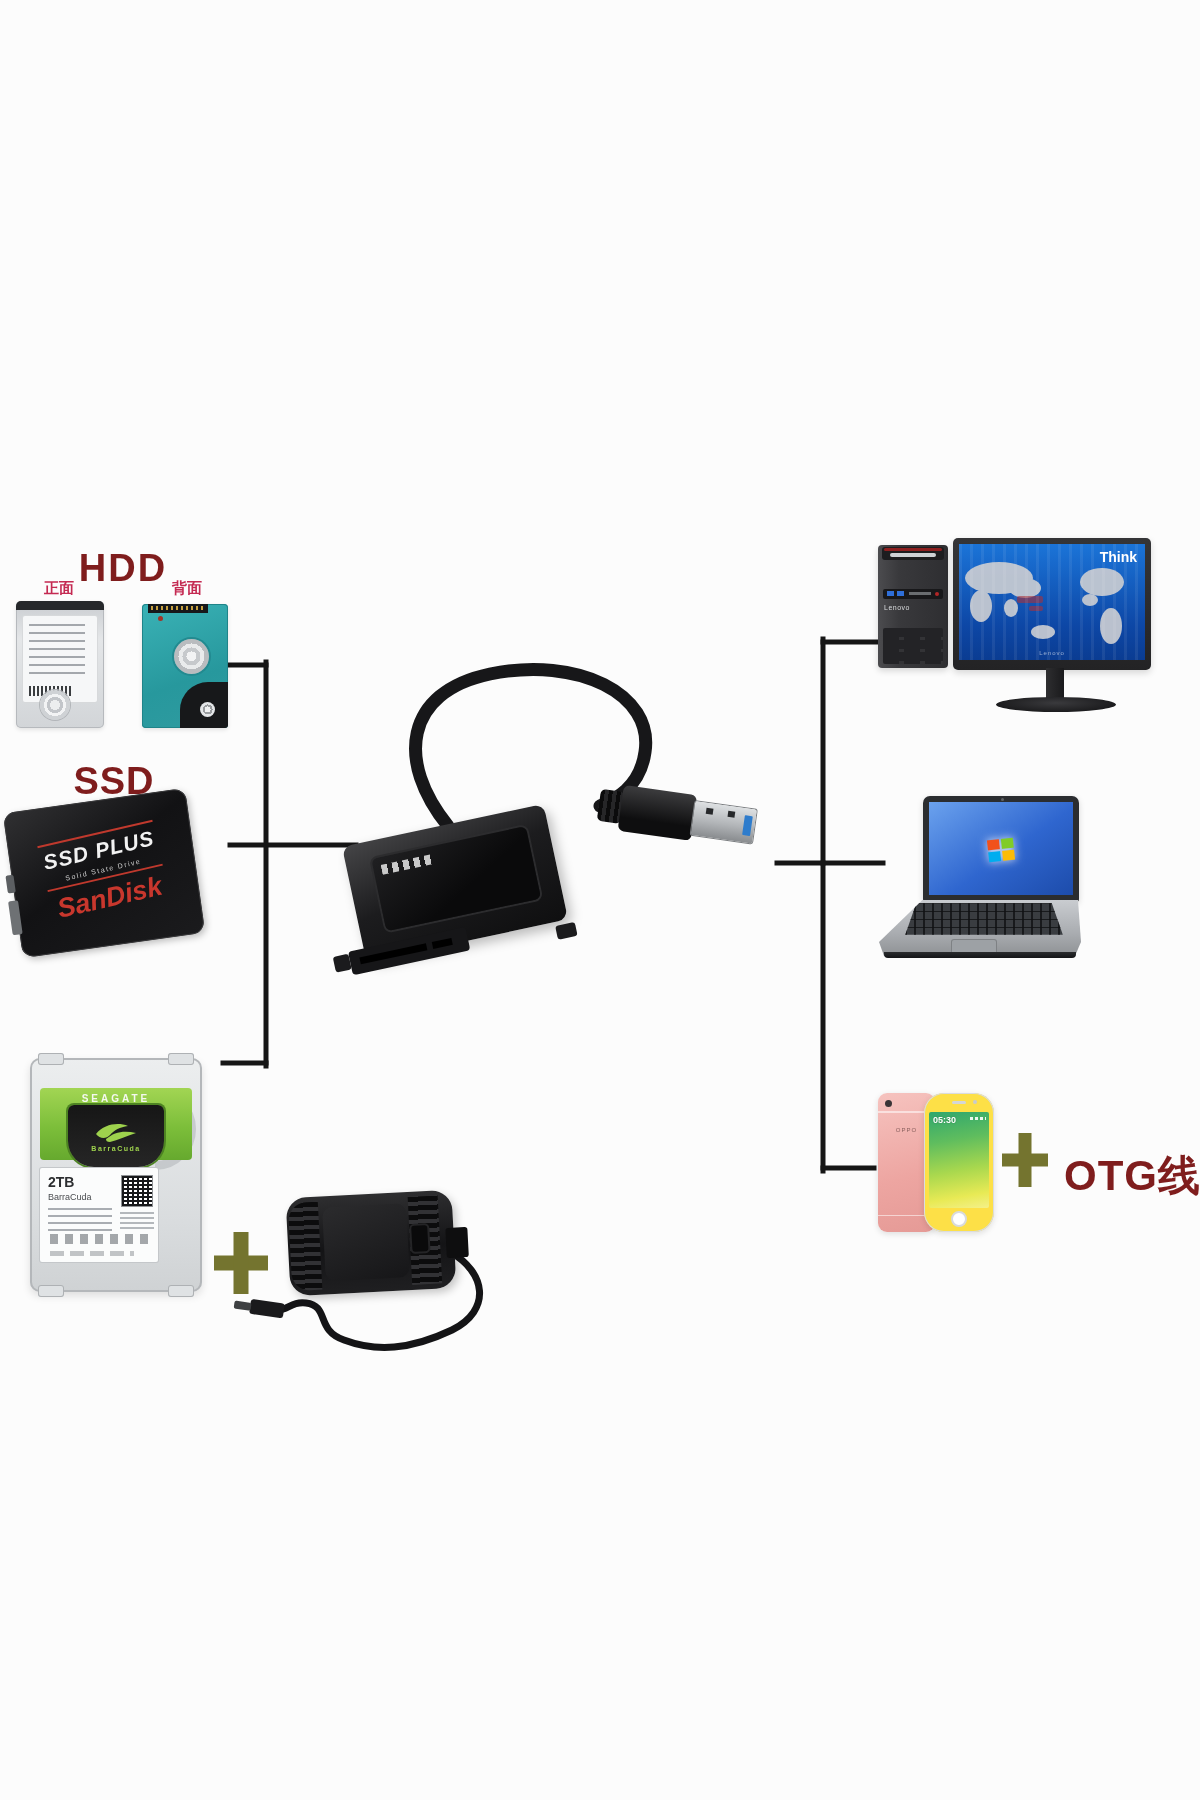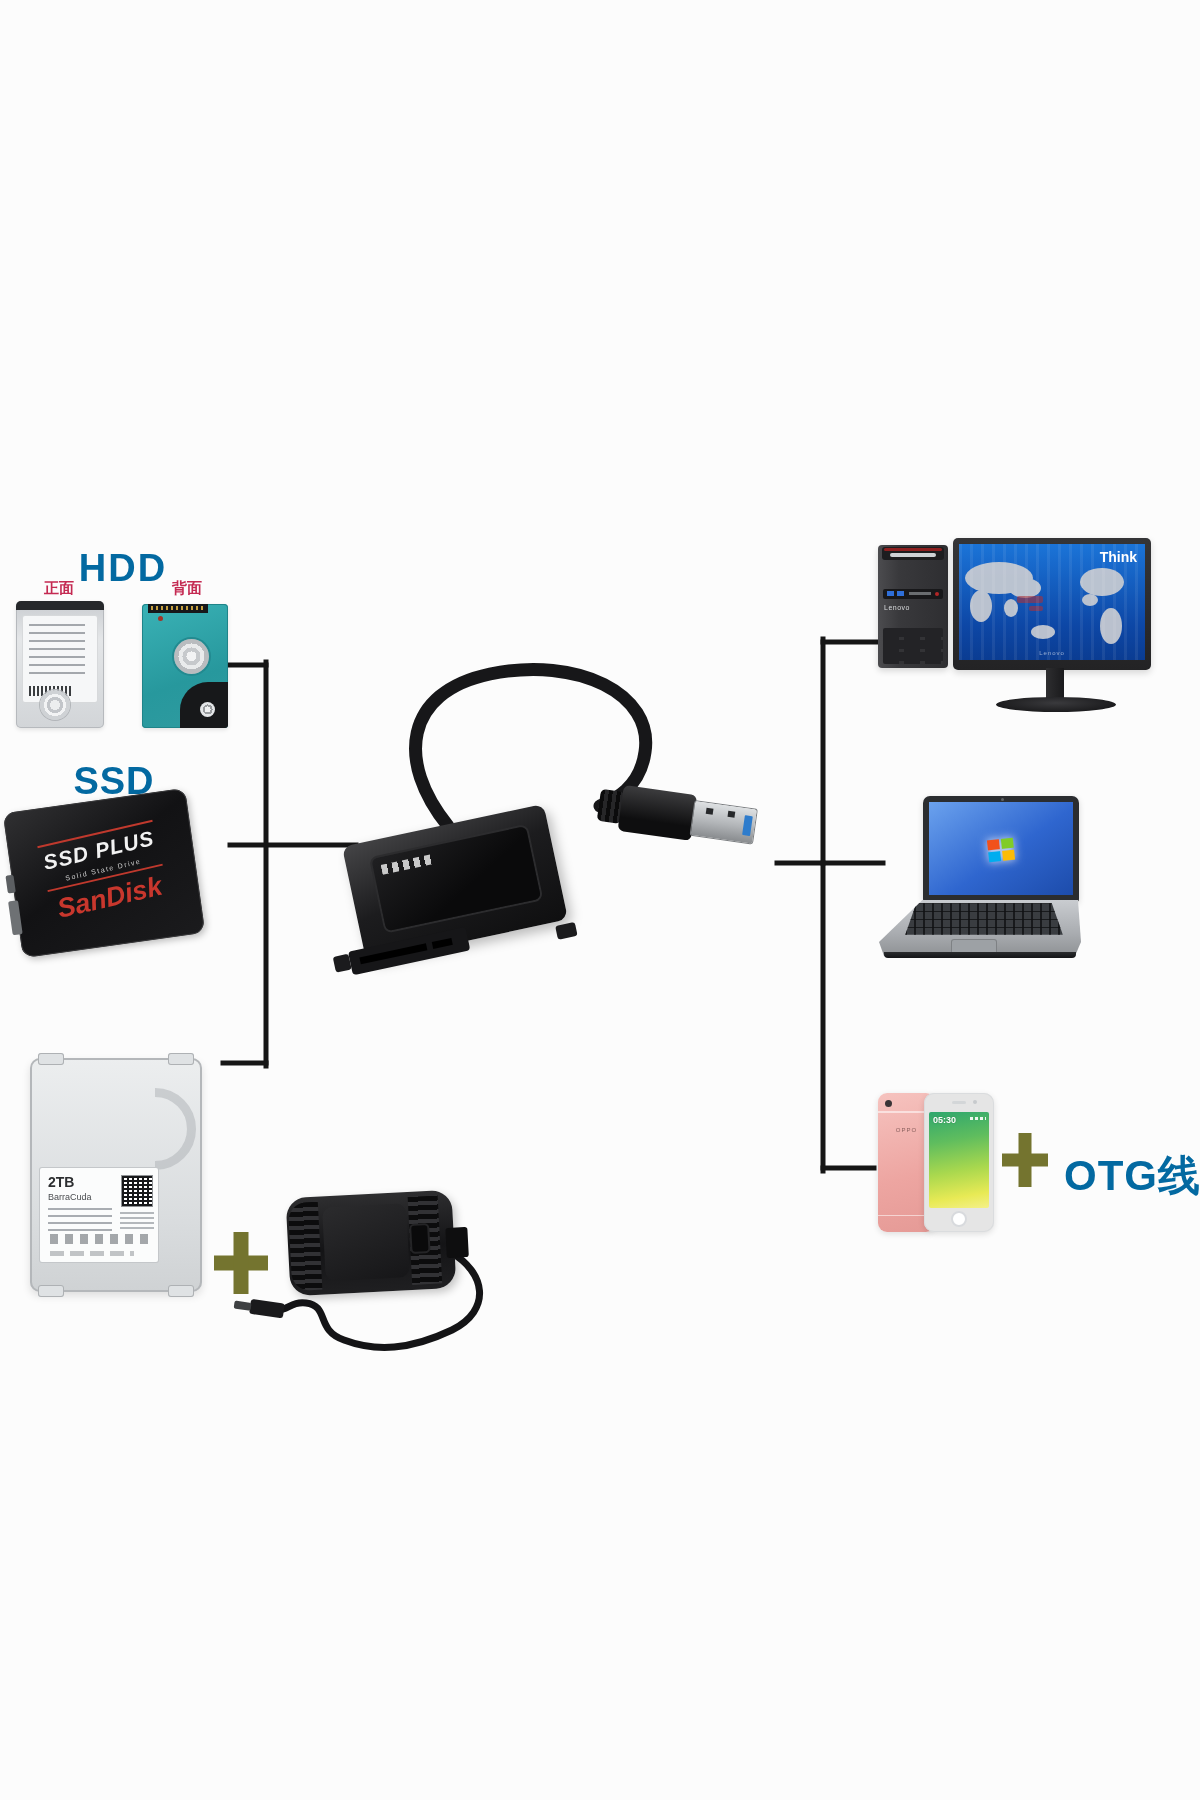--- a/index.html
+++ b/index.html
@@ -1,19 +1,19 @@
 <!DOCTYPE html>
 <html><head>
 <meta charset="utf-8">
 <style>
   html,body{margin:0;padding:0;background:#fff;}
   #canvas{position:relative;width:1200px;height:1800px;background:#fcfcfc;overflow:hidden;
           font-family:"Liberation Sans","DejaVu Sans",sans-serif;}
   .abs{position:absolute;}
-  .olive{color:#0369a1;font-weight:800;}
+  .olive{color:#7f1d1d;font-weight:800;}
 
   
   .t-hdd{left:62px;top:547px;width:122px;font-size:38px;text-align:center;letter-spacing:2px;}
   .t-ssd{left:64px;top:760px;width:100px;font-size:38px;text-align:center;letter-spacing:1px;}
   .t-hdd35{left:6px;top:1000px;width:208px;font-size:40px;text-align:center;}
   .t-otg{left:1064px;top:1148px;width:140px;font-size:42px;letter-spacing:1px;}
   .tag{color:#c42a52;font-weight:700;font-size:15px;text-align:center;}
   .tag-front{left:30px;top:579px;width:58px;}
   .tag-back{left:158px;top:579px;width:58px;}
 
@@ -193,21 +193,21 @@
   .lap-edge{left:884px;top:952px;width:192px;height:6px;border-radius:0 0 4px 4px;
         background:linear-gradient(180deg,#2a2c2e,#141517);}
 
   
   .ph-back{left:878px;top:1093px;width:57px;height:139px;border-radius:9px;
         background:linear-gradient(165deg,#f6c3bf,#eda5a1 60%,#e59a96);box-shadow:0 2px 6px rgba(0,0,0,.12);}
   .phb-cam{position:absolute;left:7px;top:7px;width:7px;height:7px;border-radius:50%;background:#3a3436;}
   .phb-lt{position:absolute;left:0;right:0;top:18px;height:1.5px;background:rgba(255,255,255,.55);}
   .phb-lb{position:absolute;left:0;right:0;bottom:16px;height:1.5px;background:rgba(255,255,255,.55);}
   .phb-brand{position:absolute;left:50%;top:34px;transform:translateX(-50%);font-size:6px;color:#8a615e;letter-spacing:1px;}
-  .ph-front{left:924px;top:1093px;width:70px;height:139px;background:#e5e5e5;border-radius:10px;
+  .ph-front{left:924px;top:1093px;width:70px;height:139px;background:#fde047;border-radius:20px;
         box-shadow:0 0 0 1px #dadcde inset,0 2px 6px rgba(0,0,0,.12);}
   .phf-ear{position:absolute;left:50%;top:8px;transform:translateX(-50%);width:14px;height:3px;background:#d3d6d8;border-radius:2px;}
   .phf-cam{position:absolute;left:50%;margin-left:14px;top:7px;width:4px;height:4px;border-radius:50%;background:#c7cacd;}
   .phf-screen{position:absolute;left:5px;top:19px;right:5px;height:96px;border-radius:2px;overflow:hidden;
         background:linear-gradient(170deg,#2fa76e 0%,#5fbd5e 30%,#a9d84e 60%,#e8ea55 85%,#f4f089 100%);}
   .phf-time{position:absolute;left:4px;top:3px;color:#fff;font-size:9px;font-weight:700;text-shadow:0 0 2px rgba(0,0,0,.25);}
   .phf-status{position:absolute;right:3px;top:5px;width:16px;height:3px;
         background:repeating-linear-gradient(90deg,rgba(255,255,255,.9) 0 3px,transparent 3px 5px);}
   .phf-home{position:absolute;left:50%;bottom:5px;transform:translateX(-50%);width:12px;height:12px;
         border:2px solid #d8dadd;border-radius:50%;background:#fff;}
@@ -272,20 +272,30 @@
     </div>
   </div>
 
 
   <div class="abs sg">
     <div class="sg-tab" style="left:8px;top:-5px;"></div>
     <div class="sg-tab" style="right:8px;top:-5px;"></div>
     <div class="sg-tab" style="left:8px;bottom:-5px;"></div>
     <div class="sg-tab" style="right:8px;bottom:-5px;"></div>
     <div class="sg-arc"></div>
+    <div class="sg-band">
+      <div class="sg-seagate">SEAGATE</div>
+      <div class="sg-shield">
+        <svg width="44" height="22" viewBox="0 0 44 22">
+          <path d="M2 13 C10 3 24 1 34 5 C26 6 20 9 16 14 C12 18 6 18 2 13 Z" fill="#9ed24d"></path>
+          <path d="M12 18 C20 11 30 9 42 12 C32 15 24 19 16 21 C13 21 12 20 12 18 Z" fill="#9ed24d"></path>
+        </svg>
+        <div class="sg-shieldtext">BarraCuda</div>
+      </div>
+    </div>
     <div class="sg-label">
       <div class="sg-cap">2TB</div>
       <div class="sg-model">BarraCuda</div>
       <div class="sg-lines"></div>
       <div class="sg-qr"></div>
       <div class="sg-sm"></div>
       <div class="sg-icons"></div>
       <div class="sg-icons2"></div>
     </div>
   </div>

